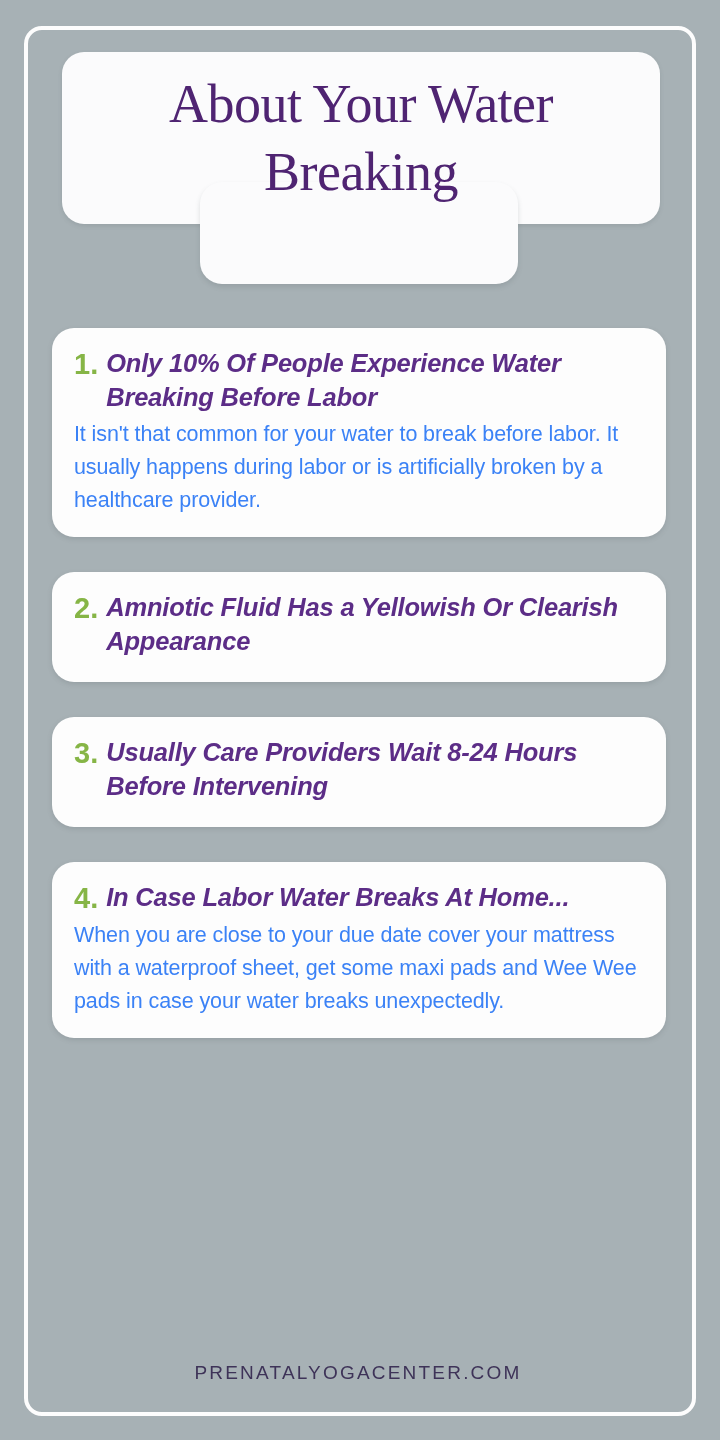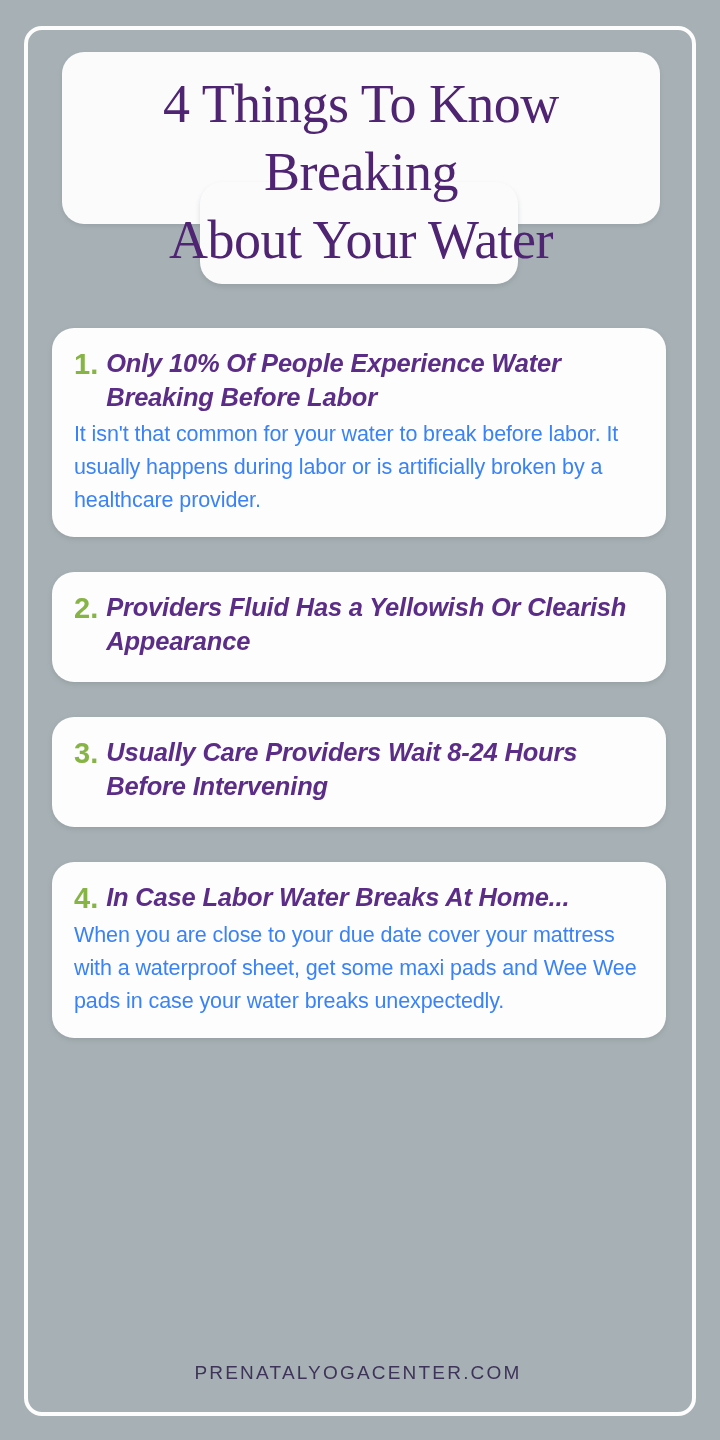--- a/index.html
+++ b/index.html
@@ -146,40 +146,39 @@
 <body>
 
 <div class="poster">
 
   <div class="frame"></div>
 
   <div class="title-block">
     <div class="title-plate-top"></div>
     <div class="title-plate-bottom"></div>
     <div class="title-text">
-      <span class="line">4 Things To Know</span>
+      <span class="line">About Your Water</span>
       <span class="line">Breaking</span>
-      <span class="line">About Your Water</span>
     </div>
   </div>
 
   <div class="cards">
 
     <div class="card">
       <div class="card-head">
         <div class="card-num">1.</div>
         <div class="card-title">Only 10% Of People Experience Water Breaking Before Labor</div>
       </div>
       <div class="card-body">It isn't that common for your water to break before labor. It usually happens during labor or is artificially broken by a healthcare provider.</div>
     </div>
 
     <div class="card">
       <div class="card-head">
         <div class="card-num">2.</div>
-        <div class="card-title">Providers Fluid Has a Yellowish Or Clearish Appearance</div>
+        <div class="card-title">Amniotic Fluid Has a Yellowish Or Clearish Appearance</div>
       </div>
     </div>
 
     <div class="card">
       <div class="card-head">
         <div class="card-num">3.</div>
         <div class="card-title">Usually Care Providers Wait 8-24 Hours Before Intervening</div>
       </div>
     </div>
 

